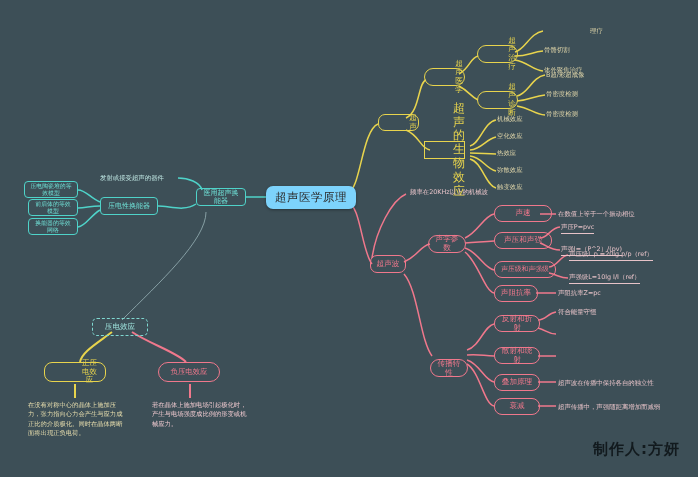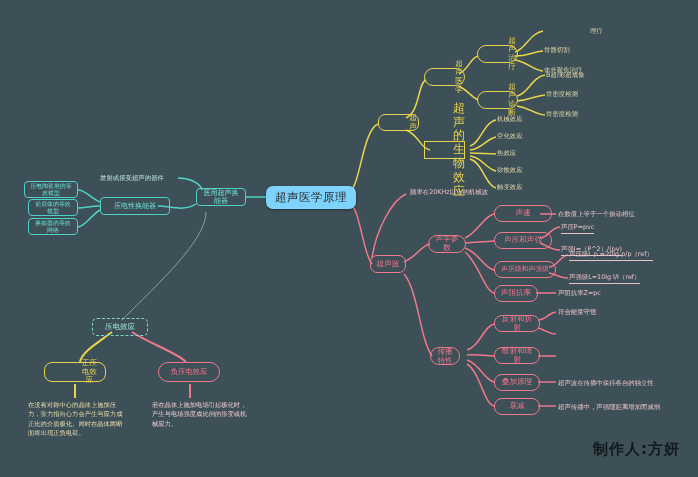--- a/index.html
+++ b/index.html
@@ -146,37 +146,37 @@
   <div class="plain leaf leafP underline" style="left:561px;top:223px;">声压P=pvc</div>
   <div class="plain leaf leafP underline" style="left:561px;top:245px;">声强I=（P^2）/(pv)</div>
 
   <div class="node box p" style="left:494px;top:261px;width:62px;height:17px;border-radius:8px;font-size:6.8px;">声压级和声强级</div>
   <div class="plain leaf leafP underline" style="left:569px;top:250px;">声压级L p =20lg p/p（ref）</div>
   <div class="plain leaf leafP underline" style="left:569px;top:273px;">声强级L=10lg I/I（ref）</div>
 
   <div class="node box p" style="left:494px;top:285px;width:44px;height:17px;border-radius:8px;">声阻抗率</div>
   <div class="plain leaf leafP" style="left:558px;top:289px;">声阻抗率Z=pc</div>
 
-  <div class="node box p underline" style="left:430px;top:347px;width:30px;height:18px;border-radius:9px;">传播特性</div>
+  <div class="node box p underline" style="left:430px;top:359px;width:38px;height:18px;border-radius:9px;">传播特性</div>
 
   <div class="node box p" style="left:494px;top:315px;width:46px;height:17px;border-radius:8px;">反射和折射</div>
   <div class="plain leaf leafP" style="left:558px;top:308px;">符合能量守恒</div>
 
   <div class="node box p" style="left:494px;top:347px;width:46px;height:17px;border-radius:8px;">散射和绕射</div>
 
   <div class="node box p" style="left:494px;top:374px;width:46px;height:17px;border-radius:8px;">叠加原理</div>
   <div class="plain leaf leafP" style="left:558px;top:379px;">超声波在传播中保持各自的独立性</div>
 
   <div class="node box p" style="left:494px;top:398px;width:46px;height:17px;border-radius:8px;">衰减</div>
   <div class="plain leaf leafP" style="left:558px;top:403px;">超声传播中，声强随距离增加而减弱</div>
 
   <div class="node box c" style="left:196px;top:188px;width:50px;height:18px;border-radius:4px;font-size:7px;">医用超声换能器</div>
   <div class="plain leaf leafC" style="left:100px;top:174px;">发射或接受超声的器件</div>
 
-  <div class="node box c" style="left:100px;top:197px;width:70px;height:18px;border-radius:4px;font-size:7px;">压电性换能器</div>
+  <div class="node box c" style="left:100px;top:197px;width:58px;height:18px;border-radius:4px;font-size:7px;">压电性换能器</div>
 
   <div class="node box c" style="left:24px;top:181px;width:54px;height:17px;border-radius:4px;font-size:5.9px;">压电陶瓷堆的等效模型</div>
   <div class="node box c" style="left:28px;top:199px;width:50px;height:17px;border-radius:4px;font-size:5.9px;">前后体的等效模型</div>
   <div class="node box c" style="left:28px;top:218px;width:50px;height:17px;border-radius:4px;font-size:5.9px;">换能器的等效网络</div>
 
   <div class="node dashed" style="left:92px;top:318px;width:56px;height:18px;">压电效应</div>
 
   <div class="node box y" style="left:44px;top:362px;width:62px;height:20px;border-radius:8px;font-size:7.4px;">正压电效应</div>
   <div class="desc descY" style="left:28px;top:400px;">在没有对称中心的晶体上施加压力，张力指向心力会产生与应力成正比的介质极化。同时在晶体两断面将出现正负电荷。</div>
 

